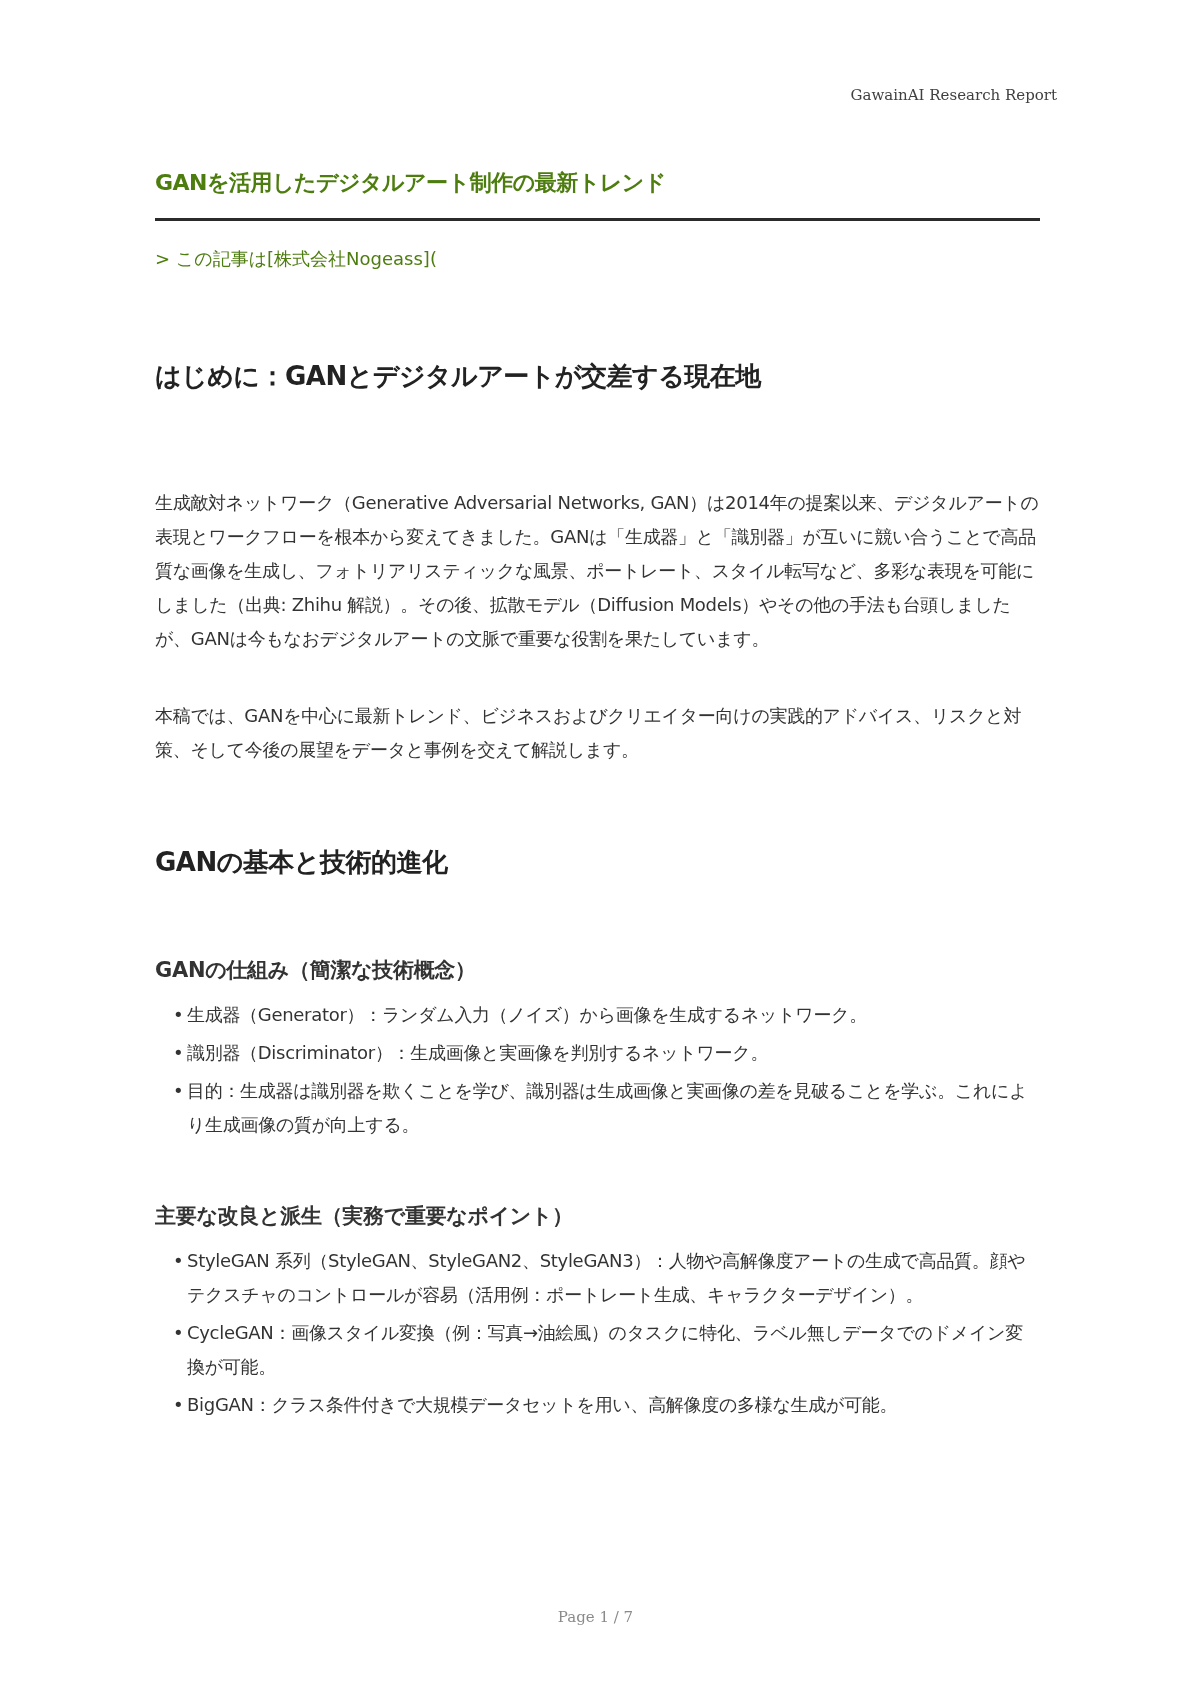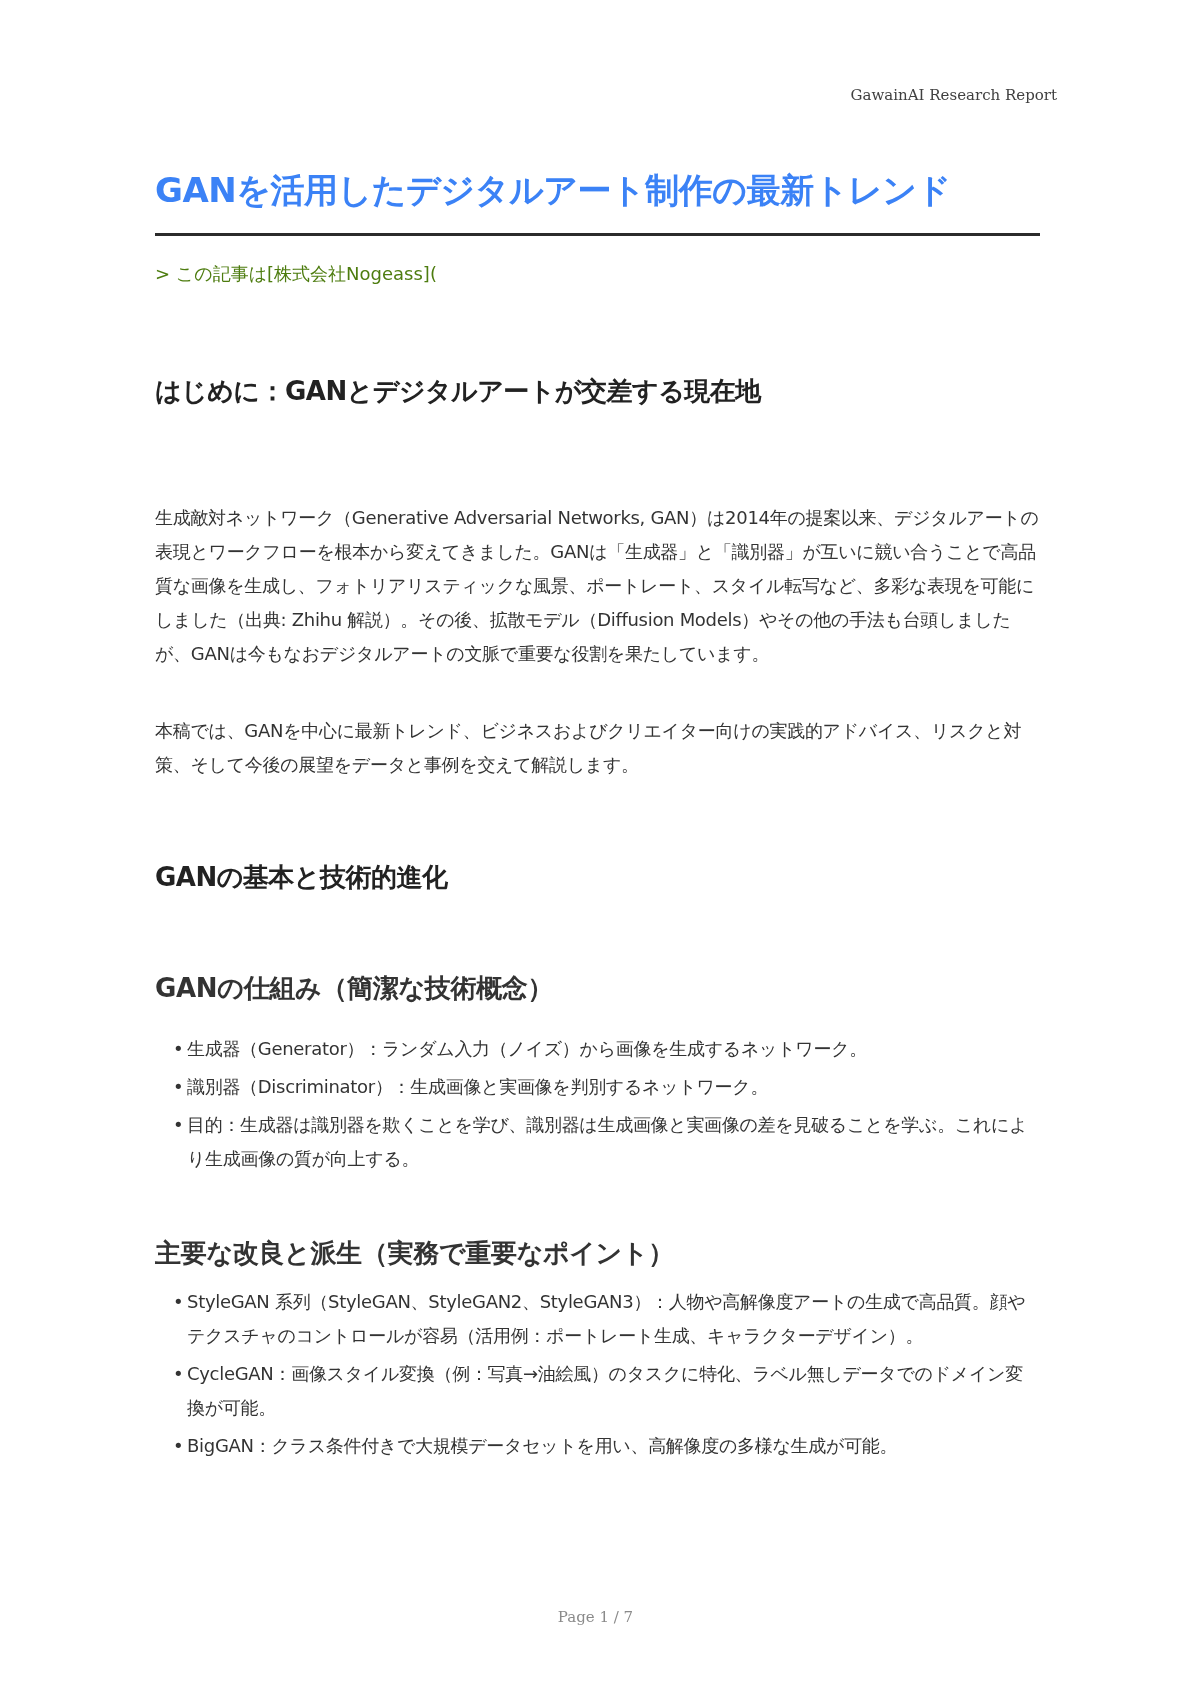--- a/index.html
+++ b/index.html
@@ -1,25 +1,25 @@
 <!DOCTYPE html>
 <html><head>
 <meta charset="utf-8">
 <style>
   html, body { margin: 0; padding: 0; background: #ffffff; }
   body { width: 1191px; height: 1684px; position: relative; overflow: hidden;
          font-family: "DejaVu Sans", "Liberation Sans", sans-serif; color: #333333; }
   .running-header { position: absolute; top: 60px; right: 134px; font-family: "DejaVu Serif", "Liberation Serif", serif;
          font-size: 15px; color: #404040; margin-top: 26px; }
   .content { position: absolute; left: 155px; top: 170px; width: 885px; }
-  h1 { font-size: 34px; font-weight: bold; color: #3b82f6; margin: 0; padding-bottom: 22px;
+  h1 { font-size: 22px; font-weight: bold; color: #4d7c0f; margin: 0; padding-bottom: 22px;
        border-bottom: 3px solid #2b2b2b; letter-spacing: -0.5px; line-height: 1.2; }
   .quote { font-size: 18px; margin-top: 26px; color: #4d7c0f; }
   h2 { font-size: 26px; font-weight: bold; color: #222; margin: 0; letter-spacing: -0.5px; }
-  h3 { font-size: 26px; font-weight: bold; color: #333; margin: 0; letter-spacing: -0.3px; }
+  h3 { font-size: 21px; font-weight: bold; color: #333; margin: 0; letter-spacing: -0.3px; }
   p { font-size: 18px; line-height: 34px; margin: 0; letter-spacing: -0.3px; }
   ul { margin: 0; padding: 0; list-style: none; }
   li { position: relative; padding-left: 32px; font-size: 18px; line-height: 34px; margin-bottom: 4px; letter-spacing: -0.3px; }
   li::before { content: "•"; position: absolute; left: 18px; top: 0; }
   .footer { position: absolute; top: 1608px; left: 0; width: 1191px; text-align: center;
             font-family: "DejaVu Serif", "Liberation Serif", serif; font-size: 15px; color: #8a8a8a; }
 </style>
 </head>
 <body>
 
@@ -29,21 +29,21 @@
   <h1>GANを活用したデジタルアート制作の最新トレンド</h1>
   <div class="quote">&gt; この記事は[株式会社Nogeass](</div>
 
   <h2 style="margin-top:88px;">はじめに：GANとデジタルアートが交差する現在地</h2>
   <p style="margin-top:92px;">生成敵対ネットワーク（Generative Adversarial Networks, GAN）は2014年の提案以来、デジタルアートの表現とワークフローを根本から変えてきました。GANは「生成器」と「識別器」が互いに競い合うことで高品質な画像を生成し、フォトリアリスティックな風景、ポートレート、スタイル転写など、多彩な表現を可能にしました（出典: Zhihu 解説）。その後、拡散モデル（Diffusion Models）やその他の手法も台頭しましたが、GANは今もなおデジタルアートの文脈で重要な役割を果たしています。</p>
   <p style="margin-top:43px;">本稿では、GANを中心に最新トレンド、ビジネスおよびクリエイター向けの実践的アドバイス、リスクと対策、そして今後の展望をデータと事例を交えて解説します。</p>
 
   <h2 style="margin-top:78px;">GANの基本と技術的進化</h2>
 
   <h3 style="margin-top:76px;">GANの仕組み（簡潔な技術概念）</h3>
-  <ul style="margin-top:26px;">
+  <ul style="margin-top:14px;">
     <li>生成器（Generator）：ランダム入力（ノイズ）から画像を生成するネットワーク。</li>
     <li>識別器（Discriminator）：生成画像と実画像を判別するネットワーク。</li>
     <li>目的：生成器は識別器を欺くことを学び、識別器は生成画像と実画像の差を見破ることを学ぶ。これにより生成画像の質が向上する。</li>
   </ul>
 
   <h3 style="margin-top:60px;">主要な改良と派生（実務で重要なポイント）</h3>
   <ul style="margin-top:14px;">
     <li>StyleGAN 系列（StyleGAN、StyleGAN2、StyleGAN3）：人物や高解像度アートの生成で高品質。顔やテクスチャのコントロールが容易（活用例：ポートレート生成、キャラクターデザイン）。</li>
     <li>CycleGAN：画像スタイル変換（例：写真→油絵風）のタスクに特化、ラベル無しデータでのドメイン変換が可能。</li>
     <li>BigGAN：クラス条件付きで大規模データセットを用い、高解像度の多様な生成が可能。</li>

